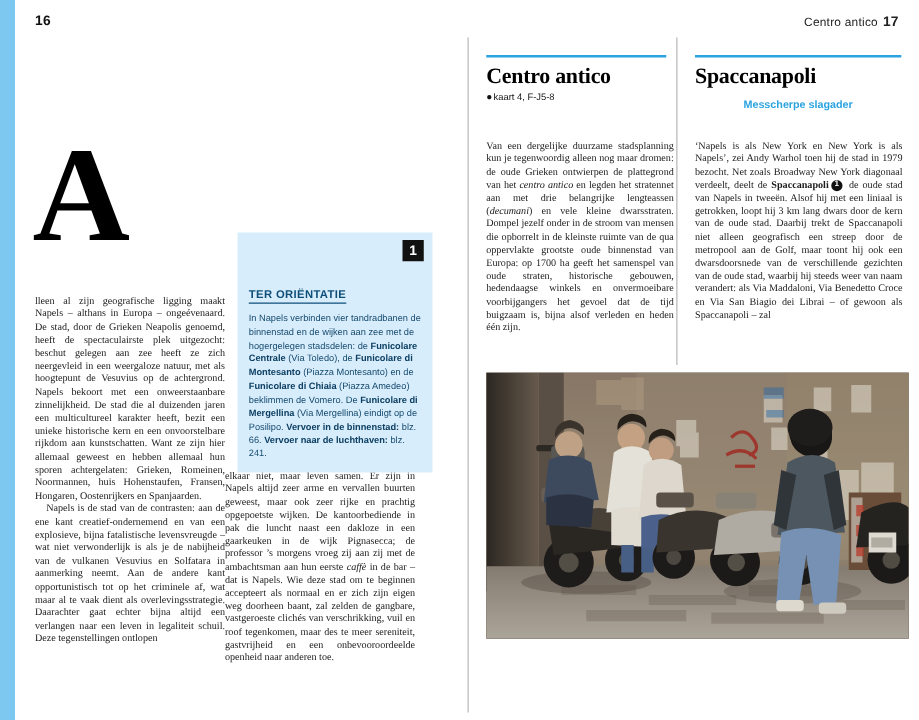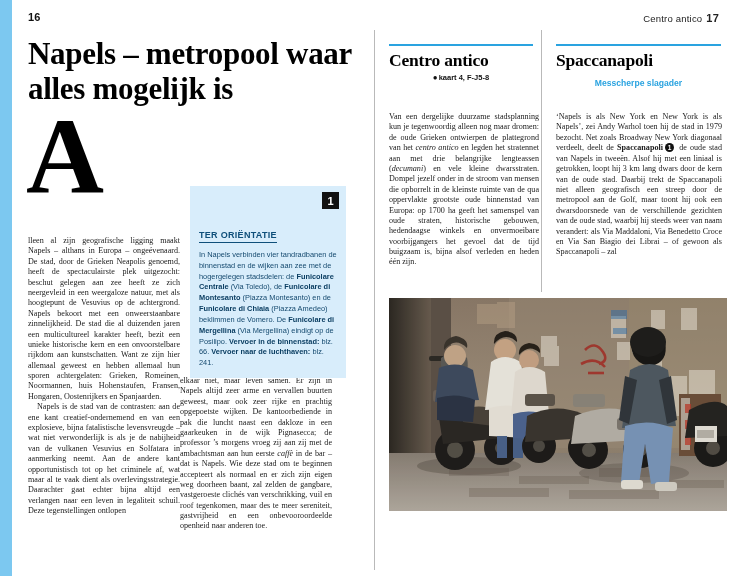--- a/index.html
+++ b/index.html
@@ -89,22 +89,22 @@
 
   
   .sec{position:absolute;}
   .sec-rule{height:2.2px;background:#2aa3e0;margin-bottom:5px;}
   .sec-title{
     font-size:17.5px;font-weight:bold;color:#000;line-height:1.1;
     letter-spacing:-.2px;
   }
   .sec-meta{
     font-family:"Liberation Sans",sans-serif;
-    font-size:7.5px;font-weight:bold;color:#111;
-    text-align:center;margin-top:3px;white-space:nowrap;
+    font-size:7.5px;font-weight:normal;color:#111;
+    text-align:left;margin-top:3px;white-space:nowrap;
   }
   .pin{font-size:8px;margin-right:1px;}
   .star{
     display:inline-block;width:11px;height:11px;
     background:#2aa3e0;color:#fff;border-radius:50%;
     position:relative;vertical-align:-2px;margin-right:3px;
   }
   .star::after{
     content:"\2605";position:absolute;left:0;right:0;top:-1px;
     font-size:8.5px;line-height:12px;text-align:center;color:#fff;
@@ -139,21 +139,20 @@
 <div class="page">
 
   <div class="edge-tab"></div>
 
   <div class="folio-left">16</div>
 
   <div class="runhead-right">
     <span>Centro antico</span><span class="folio">17</span>
   </div>
 
-  <div class="article-title">Napels – metropool waar alles mogelijk is</div>
   <div class="dropcap">A</div>
 
   <div class="col-l1">
     <p>lleen al zijn geografische ligging maakt Napels – althans in Europa – ongeévenaard. De stad, door de Grieken Neapolis genoemd, heeft de spectaculairste plek uitgezocht: beschut gelegen aan zee heeft ze zich neergevleid in een weergaloze natuur, met als hoogtepunt de Vesuvius op de achtergrond. Napels bekoort met een onweerstaanbare zinnelijkheid. De stad die al duizenden jaren een multicultureel karakter heeft, bezit een unieke historische kern en een onvoorstelbare rijkdom aan kunstschatten. Want ze zijn hier allemaal geweest en hebben allemaal hun sporen achtergelaten: Grieken, Romeinen, Noormannen, huis Hohenstaufen, Fransen, Hongaren, Oostenrijkers en Spanjaarden.</p>
     <p>Napels is de stad van de contrasten: aan de ene kant creatief-ondernemend en van een explosieve, bijna fatalistische levensvreugde – wat niet verwonderlijk is als je de nabijheid van de vulkanen Vesuvius en Solfatara in aanmerking neemt. Aan de andere kant opportunistisch tot op het criminele af, wat maar al te vaak dient als overlevingsstrategie. Daarachter gaat echter bijna altijd een verlangen naar een leven in legaliteit schuil. Deze tegenstellingen ontlopen</p>
   </div>
 
   <div class="col-l2">
     <p><span>elkaar niet, maar leven samen. Er zijn in Napels altijd zeer arme en vervallen buurten geweest, maar ook zeer rijke en prachtig opgepoetste wijken. De kantoorbediende in pak die luncht naast een dakloze in een gaarkeuken in de wijk Pignasecca; de professor ’s morgens vroeg zij aan zij met de ambachtsman aan hun eerste </span><i>caffè</i><span> in de bar – dat is Napels. Wie deze stad om te beginnen accepteert als normaal en er zich zijn eigen weg doorheen baant, zal zelden de gangbare, vastgeroeste clichés van verschrikking, vuil en roof tegenkomen, maar des te meer sereniteit, gastvrijheid en een onbevooroordeelde openheid naar anderen toe.</span></p>
   </div>

